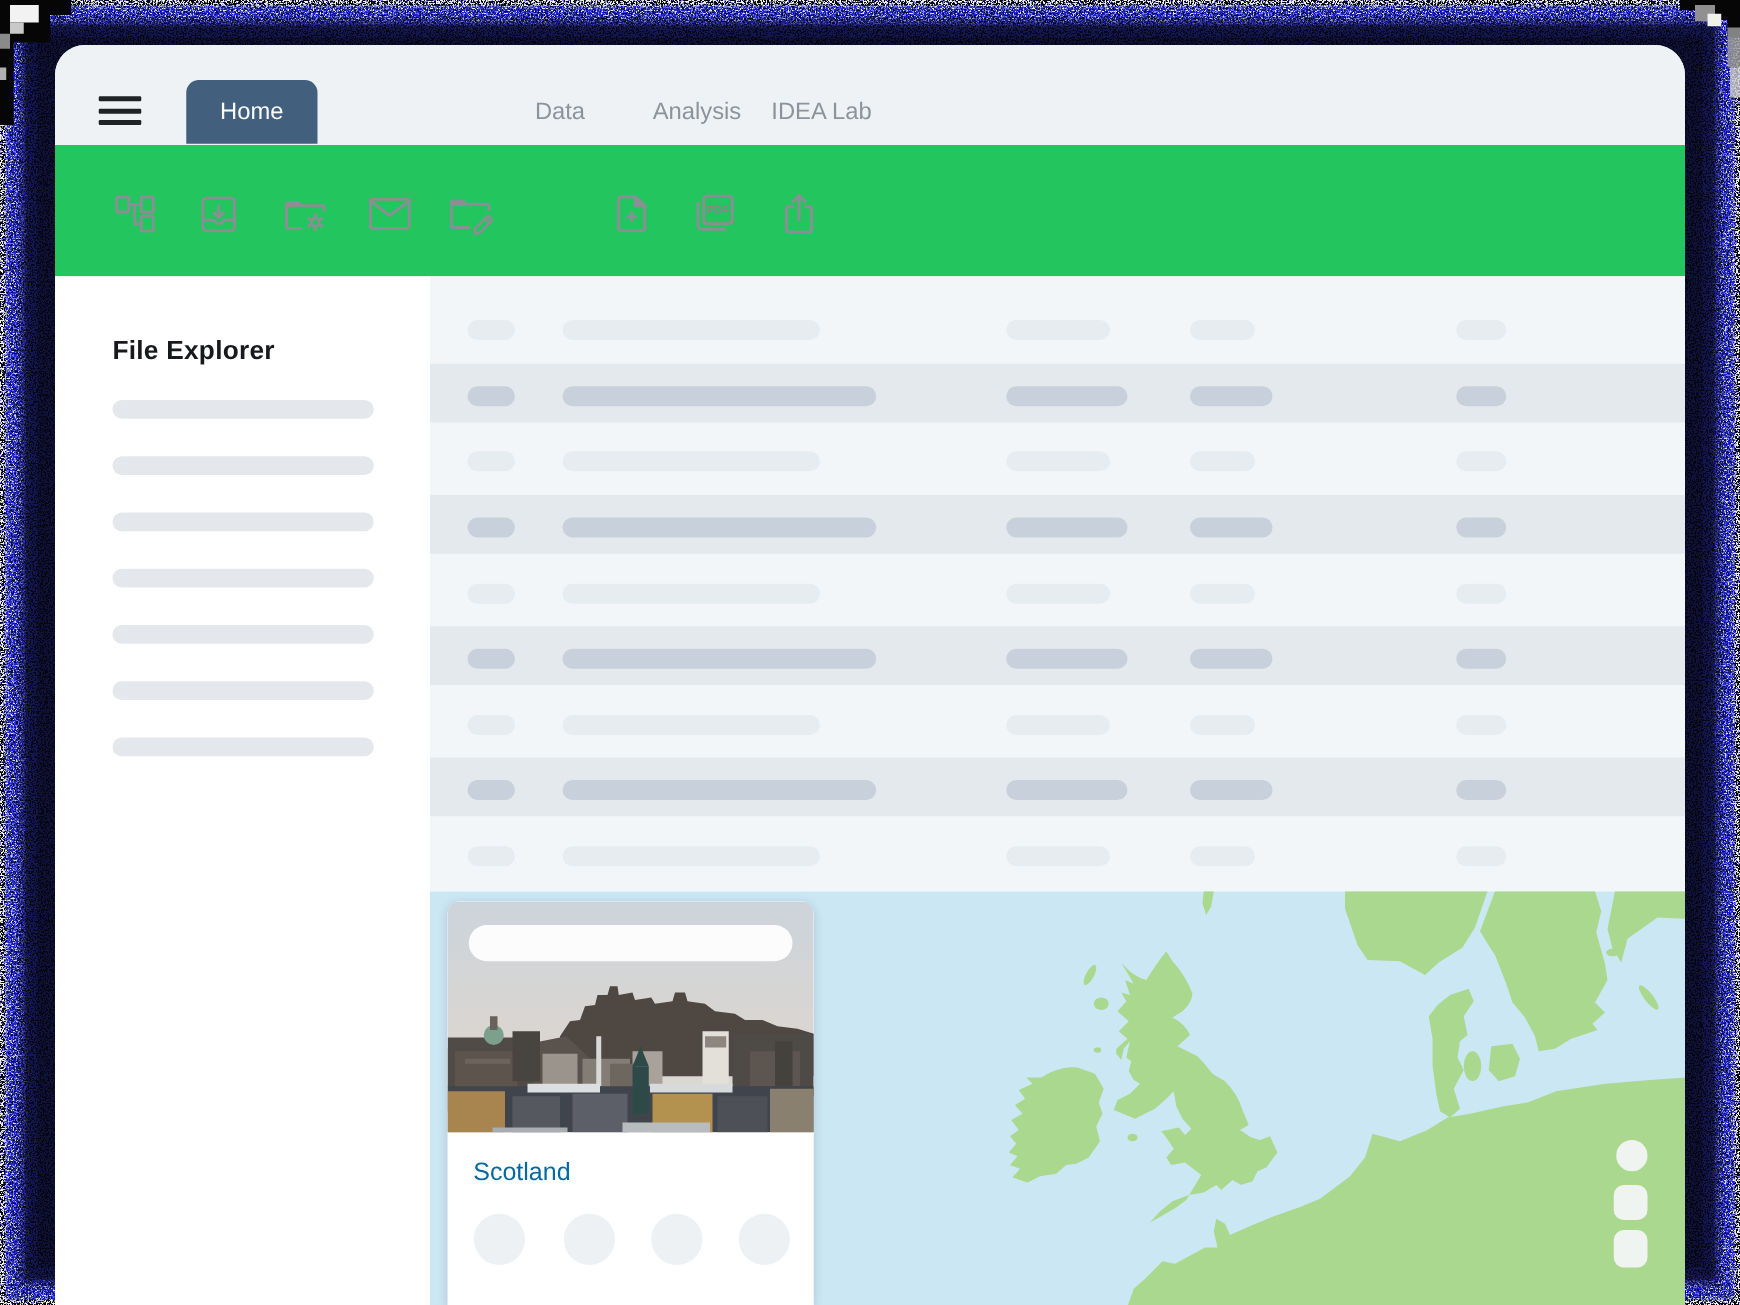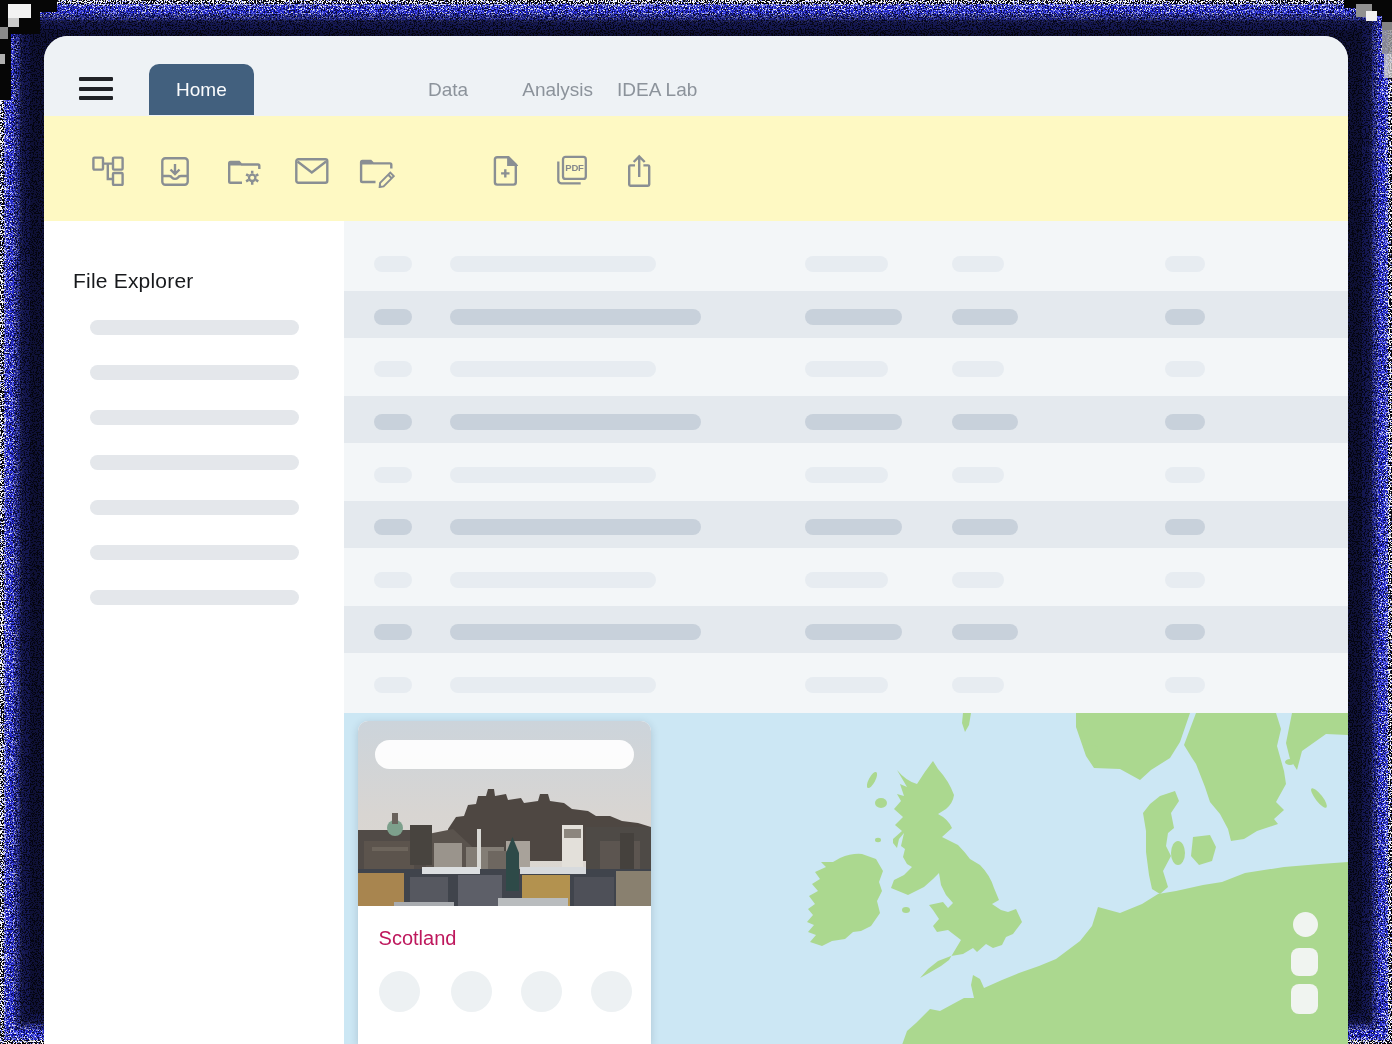--- a/index.html
+++ b/index.html
@@ -6,35 +6,35 @@
 *{box-sizing:border-box;font-family:"Liberation Sans",sans-serif;}
 #bg{position:absolute;left:0;top:0;width:1392px;height:1044px;}
 #win{position:absolute;left:44px;top:36px;width:1304px;height:1008px;background:#fff;border-radius:24px 24px 0 0;overflow:hidden;}
 #topbar{position:absolute;left:0;top:0;width:100%;height:79.5px;background:#eef2f5;}
 #hamb{position:absolute;left:35px;top:41.3px;width:34px;height:23.2px;}
 #hamb div{position:absolute;left:0;width:34px;height:4.2px;background:#202226;border-radius:1px;}
 .tab{position:absolute;top:28.3px;height:51.2px;border-radius:10px 10px 0 0;font-size:19px;display:flex;align-items:center;justify-content:center;}
 #tabfile{left:104.6px;width:105.6px;background:#42607e;color:#fbfcfd;}
 #tabhome{left:224px;width:121px;background:#fff;color:#17191c;font-weight:400;height:60px;}
 .gtab{position:absolute;top:28.3px;height:51.2px;display:flex;align-items:center;justify-content:center;color:#8c939b;font-size:19px;white-space:nowrap;}
-#toolbar{position:absolute;left:0;top:79.5px;width:100%;height:105px;background:#fef9c3;}
+#toolbar{position:absolute;left:0;top:79.5px;width:100%;height:105px;background:#22c55e;}
 .ic{position:absolute;}
 #sidebar{position:absolute;left:0;top:184.5px;width:300px;bottom:0;background:#fff;}
-#fex{position:absolute;left:29px;top:48px;font-size:21px;color:#17191c;font-weight:400;letter-spacing:0.2px;}
+#fex{position:absolute;left:46px;top:48px;font-size:21px;color:#17191c;font-weight:700;letter-spacing:0.2px;}
 .spill{position:absolute;left:45.5px;width:209px;height:15px;border-radius:7.5px;background:#e4e7eb;}
 #table{position:absolute;left:300px;top:184.5px;width:1004px;height:492px;background:#f3f6f8;}
 .dband{position:absolute;left:0;width:1004px;height:47.6px;background:#e4e9ee;}
 .pill{position:absolute;height:16px;border-radius:8px;}
 .pl{background:#e7ecf1;}
 .pd{background:#c8d1db;}
 #map{position:absolute;left:300px;top:676.5px;width:1004px;height:331.5px;}
 #card{position:absolute;left:314px;top:685px;width:292.5px;height:323px;background:#fff;border-radius:10px 10px 0 0;box-shadow:0 2px 8px rgba(30,40,60,0.18);}
 #photo{position:absolute;left:0;top:0;width:292.5px;height:185px;border-radius:10px 10px 0 0;overflow:hidden;}
 #spill{position:absolute;left:17px;top:18.6px;width:259px;height:29.6px;border-radius:15px;background:rgba(255,255,255,0.93);}
-#scot{position:absolute;left:20.6px;top:206px;font-size:20px;color:#be185d;}
+#scot{position:absolute;left:20.6px;top:206px;font-size:20px;color:#0369a1;}
 .circ{position:absolute;top:250.3px;width:41px;height:41px;border-radius:50%;background:#edf1f3;filter:blur(0.6px);}
 </style>
 </head>
 <body>
 <svg id="bg" width="1392" height="1044">
 <defs>
 <filter id="spk38" x="0" y="0" width="100%" height="100%">
 <feTurbulence type="fractalNoise" baseFrequency="0.75" numOctaves="2" seed="7"></feTurbulence>
 <feColorMatrix type="matrix" values="0 0 0 0 0  0 0 0 0 0  0 0 0 0 0  0 0 0 30 -15.6"></feColorMatrix>
 </filter>

